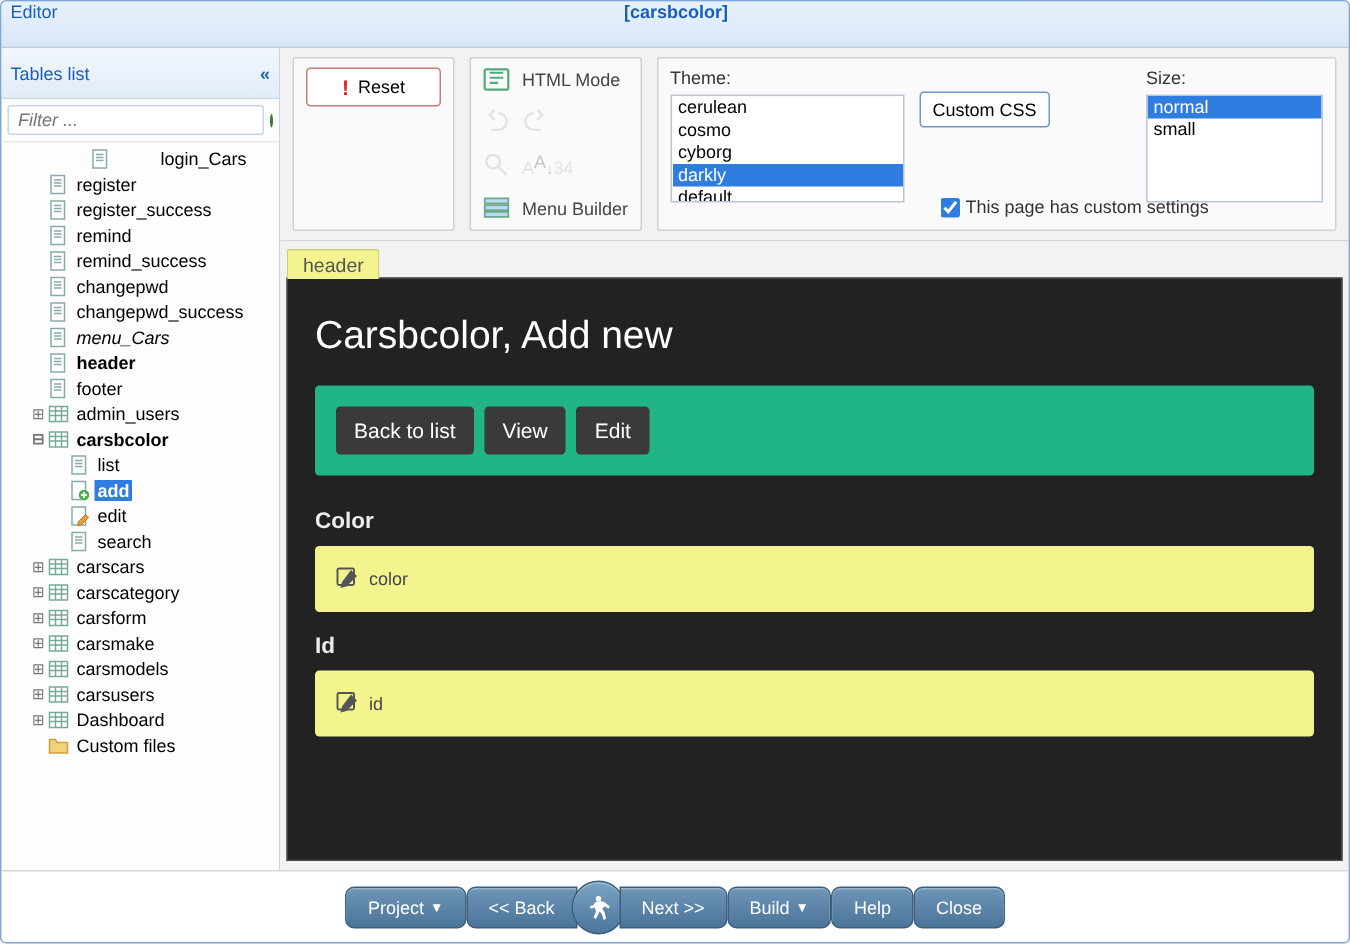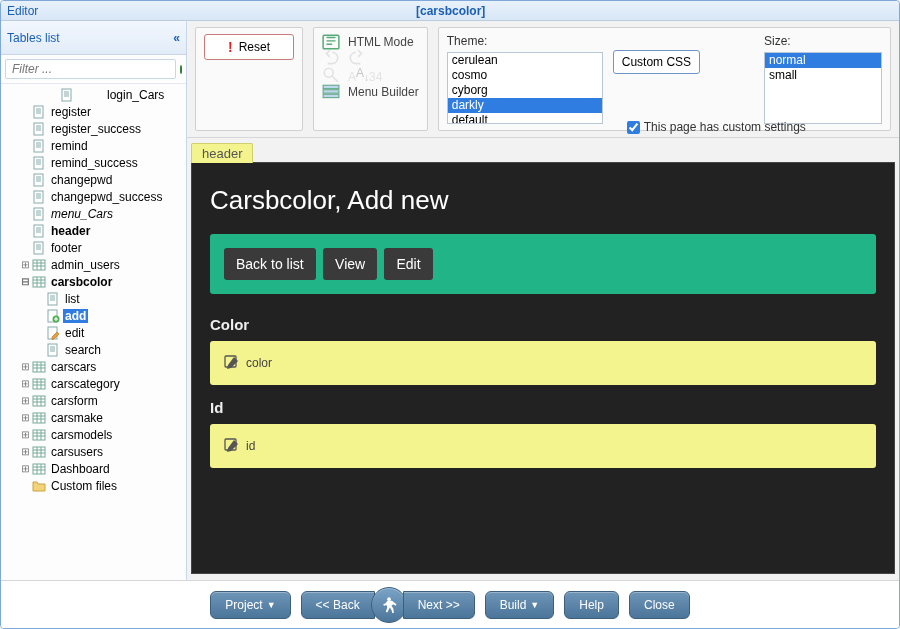--- a/index.html
+++ b/index.html
@@ -1,17 +1,17 @@
 <!DOCTYPE html>
 <html><head>
 <meta charset="utf-8">
 <style>
 *{box-sizing:border-box;margin:0;padding:0;font-family:"Segoe UI",Tahoma,sans-serif;font-size:12px}
 body{background:#f5f5f5;width:900px;height:629px;overflow:hidden;border:1px solid #7fa8d6;border-radius:4px;display:flex;flex-direction:column}
-.titlebar{background:linear-gradient(#e8f1fb,#d8e7f7);height:20px;display:flex;align-items:center;padding:0 6px;border-bottom:1px solid #bcd;color:#1a5fb4;font-size:11px}
+.titlebar{background:linear-gradient(#e8f1fb,#d8e7f7);height:31px;display:flex;align-items:flex-start;padding:0 6px;border-bottom:1px solid #bcd;color:#1a5fb4;font-size:11px}
 .titlebar .title{flex:1;text-align:center;font-weight:bold;color:#1a5fb4}
 .titlebar .editor-label{color:#1a5fb4}
 .main{flex:1;display:flex;overflow:hidden}
 .sidebar{width:186px;background:#fdfdfd;border-right:1px solid #c8d6e8;display:flex;flex-direction:column}
 .panel-head{background:linear-gradient(#f2f7fd,#e2ecf8);height:34px;display:flex;align-items:center;justify-content:space-between;padding:0 6px;border-bottom:1px solid #c8d6e8;color:#1a5fb4;font-size:11px}
 .panel-head .collapse{color:#1a5fb4;font-weight:bold;cursor:pointer}
 .filter-row{display:flex;align-items:center;padding:4px;gap:4px;border-bottom:1px solid #e5e9ef}
 .filter-row input{flex:1;border:1px solid #c9d6e8;height:20px;padding:0 6px;font-style:italic;color:#888;border-radius:2px}
 .dot{width:9px;height:9px;background:#4caf50;border-radius:50%;border:1px solid #2e7d32}
 .tree{flex:1;overflow:auto;padding:2px 2px 2px 4px}
@@ -22,21 +22,21 @@
 .ic svg{width:14px;height:14px}
 .label{padding:0 2px}
 .label.sel{background:#2f7de1;color:#fff}
 
 .content{flex:1;display:flex;flex-direction:column;background:#f3f3f3}
 .toolbar{background:#f2f2f2;border-bottom:1px solid #d6d6d6;padding:6px 8px;display:flex;gap:10px}
 .tb-group{border:1px solid #d0d0d0;background:#fafafa;border-radius:2px;padding:6px 8px;display:flex;flex-direction:column;gap:6px}
 .tb-reset{align-items:center;justify-content:flex-start}
 .btn-reset{border:1px solid #c97b7b;background:#fff;border-radius:3px;width:90px;height:26px;display:flex;align-items:center;justify-content:center;gap:6px;cursor:pointer}
 .btn-reset .ex{color:#d22;font-weight:bold;font-size:14px}
-.tb-modes{gap:0}
+.tb-modes{gap:12px}
 .mode-row{display:flex;align-items:center;gap:8px;color:#444}
 .mode-row.dim svg,.mode-row.dim span{opacity:.45}
 .mode-row .mi{display:inline-flex;width:18px;height:16px;align-items:center;justify-content:center}
 .theme-group{flex-direction:row;gap:10px}
 .theme-col{display:flex;flex-direction:column;gap:2px}
 .theme-col label{color:#333;margin-bottom:2px}
 .theme-list{border:1px solid #b9c6d8;background:#fff;width:156px;height:72px;overflow-y:scroll;font-size:12px}
 .size-list{border:1px solid #b9c6d8;background:#fff;width:118px;height:72px;overflow:auto;font-size:12px}
 .theme-list div,.size-list div{padding:0 4px;height:15px;line-height:15px;cursor:default}
 .theme-list .sel,.size-list .sel{background:#2f7de1;color:#fff}
@@ -47,21 +47,21 @@
 .preview-wrap{flex:1;padding:4px 4px 4px 4px;overflow:hidden;position:relative;background:#f2f2f2}
 .tab{background:#f4f48e;border:1px solid #cfcf70;border-bottom:none;padding:2px 10px;display:inline-block;border-radius:2px 2px 0 0;font-size:13px;color:#555;position:relative;top:1px;left:0}
 .preview{background:#222;color:#fff;height:calc(100% - 22px);overflow-y:scroll;padding:18px;border:1px solid #444}
 .pg-title{font-size:26px;font-weight:300;color:#fff;margin:4px 0 18px 0;font-family:"Segoe UI Light","Segoe UI",sans-serif}
 .green-bar{background:#20b487;padding:14px;border-radius:3px;margin-bottom:22px}
 .dark-btn{background:#3a3a3a;color:#fff;border:none;border-radius:3px;padding:8px 12px;margin-right:4px;font-size:14px;cursor:pointer}
 .field-label{color:#eee;font-size:15px;margin:14px 0 8px 0;font-weight:bold}
 .yellow-box{background:#f4f48e;border-radius:3px;padding:14px;color:#444;font-size:15px;display:flex;align-items:center;gap:6px}
 .yellow-box svg{width:16px;height:16px}
 
-.footer{height:48px;background:#fff;border-top:1px solid #d6d6d6;display:flex;align-items:center;justify-content:center;gap:10px}
+.footer{height:48px;background:#fff;border-top:1px solid #d6d6d6;display:flex;align-items:center;justify-content:center;}
 .fbtn{background:linear-gradient(#6d95b8,#4b7599);color:#fff;border:1px solid #3c5f7e;border-radius:6px;height:28px;padding:0 14px;display:flex;align-items:center;gap:4px;cursor:pointer;font-size:12px;box-shadow:inset 0 1px 0 rgba(255,255,255,.3)}
 .fbtn .dd{font-size:9px}
 .run-circle{width:36px;height:36px;border-radius:50%;background:linear-gradient(#7aa3c6,#4b7599);border:1px solid #3c5f7e;display:flex;align-items:center;justify-content:center;margin:0 -4px;box-shadow:inset 0 1px 0 rgba(255,255,255,.3)}
 .run-circle svg{width:20px;height:20px;fill:#fff}
 </style>
 </head>
 <body>
 
 <div class="titlebar">
   <span class="editor-label">Editor</span>

